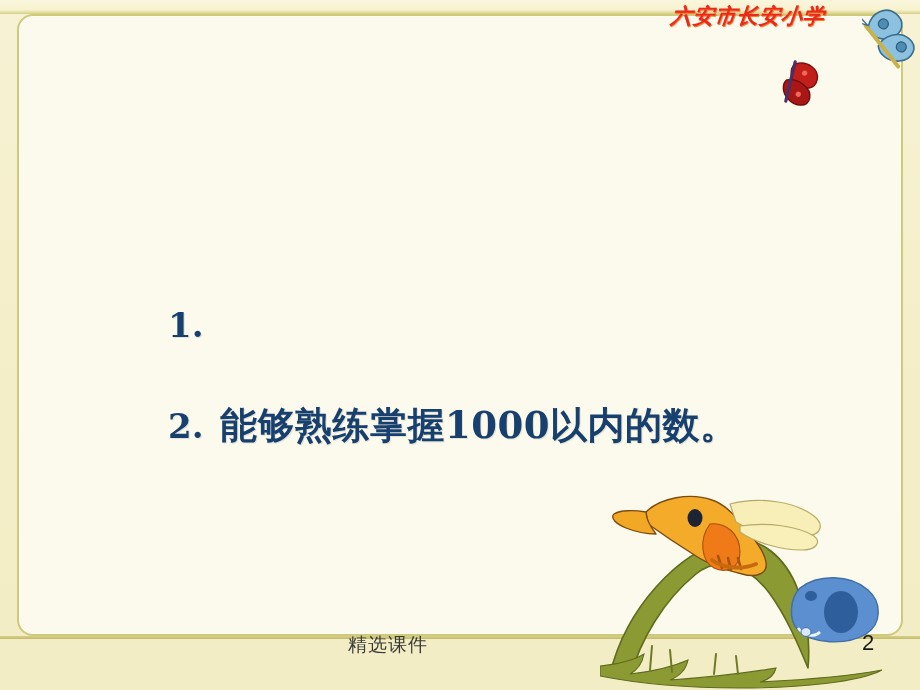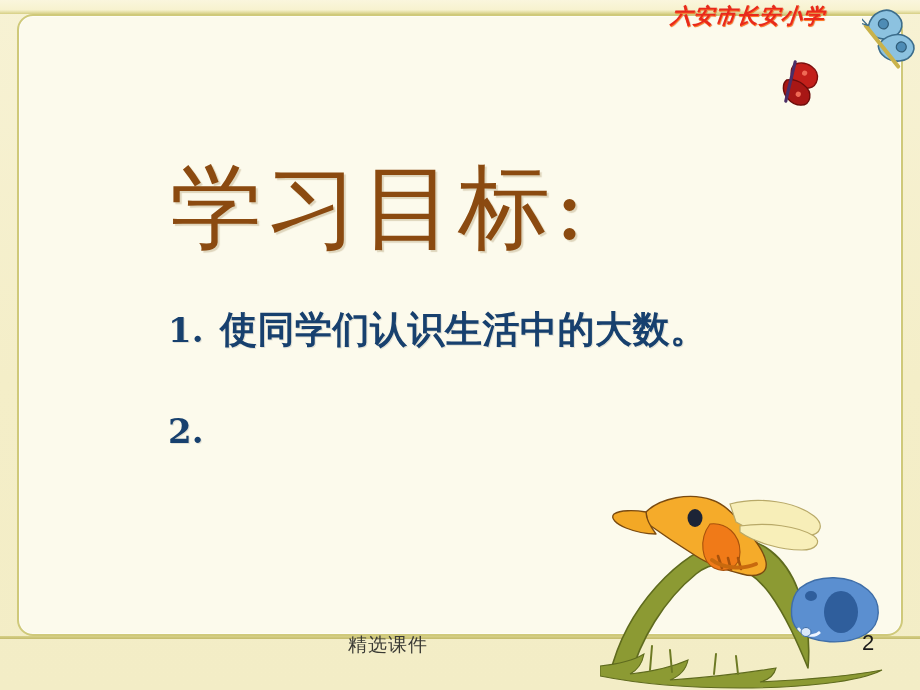--- a/index.html
+++ b/index.html
@@ -163,29 +163,28 @@
 <body>
 
 <div id="slide">
 
   <div class="top-band"></div>
 
   <div class="inner-panel"></div>
 
   <div class="header-title">六安市长安小学</div>
 
-  <div class="main-title">学习目标:</div>
 
   <div class="bullets">
     <div class="bullet-row">
       <span class="bullet-num">1.</span>
-      <span class="bullet-text">使同学们认识生活中的大数。</span>
     </div>
     <div class="bullet-row">
       <span class="bullet-num">2.</span>
+      <span class="bullet-text">能够熟练掌握1000以内的数。</span>
     </div>
   </div>
 
   <div class="art" id="art-bird">
     <svg width="330" height="212" viewBox="0 0 330 212" xmlns="http://www.w3.org/2000/svg">
 
       <path d="M10 196 C 26 130, 78 74, 128 62 C 160 56, 186 80, 198 112 C 208 140, 210 168, 208 190
                C 198 166, 186 138, 170 116 C 148 86, 118 78, 96 96 C 64 122, 40 162, 30 200 Z" fill="#8c9a33" stroke="#5f6b1e" stroke-width="1.6" stroke-linejoin="round"></path>
 
       <path d="M46 34 C 60 20, 90 14, 112 22 C 124 26, 132 34, 140 44

